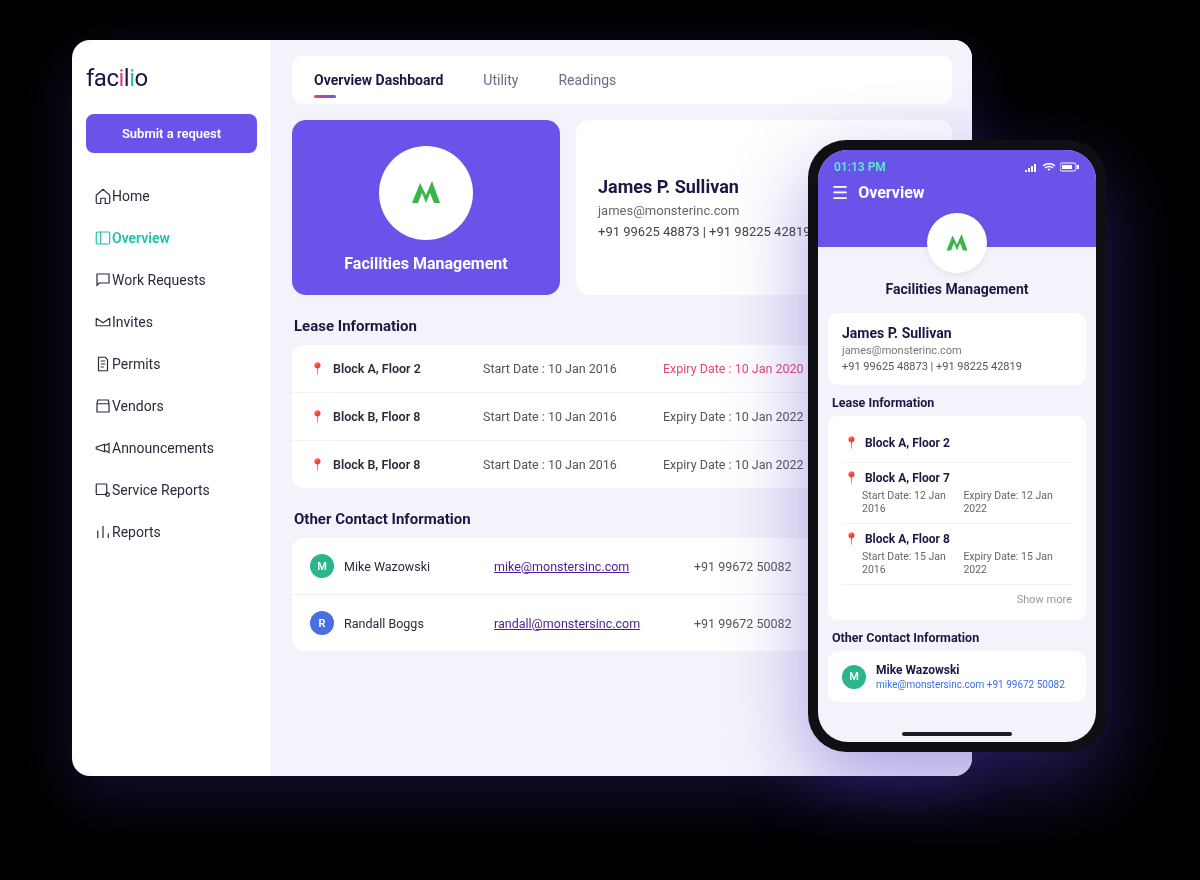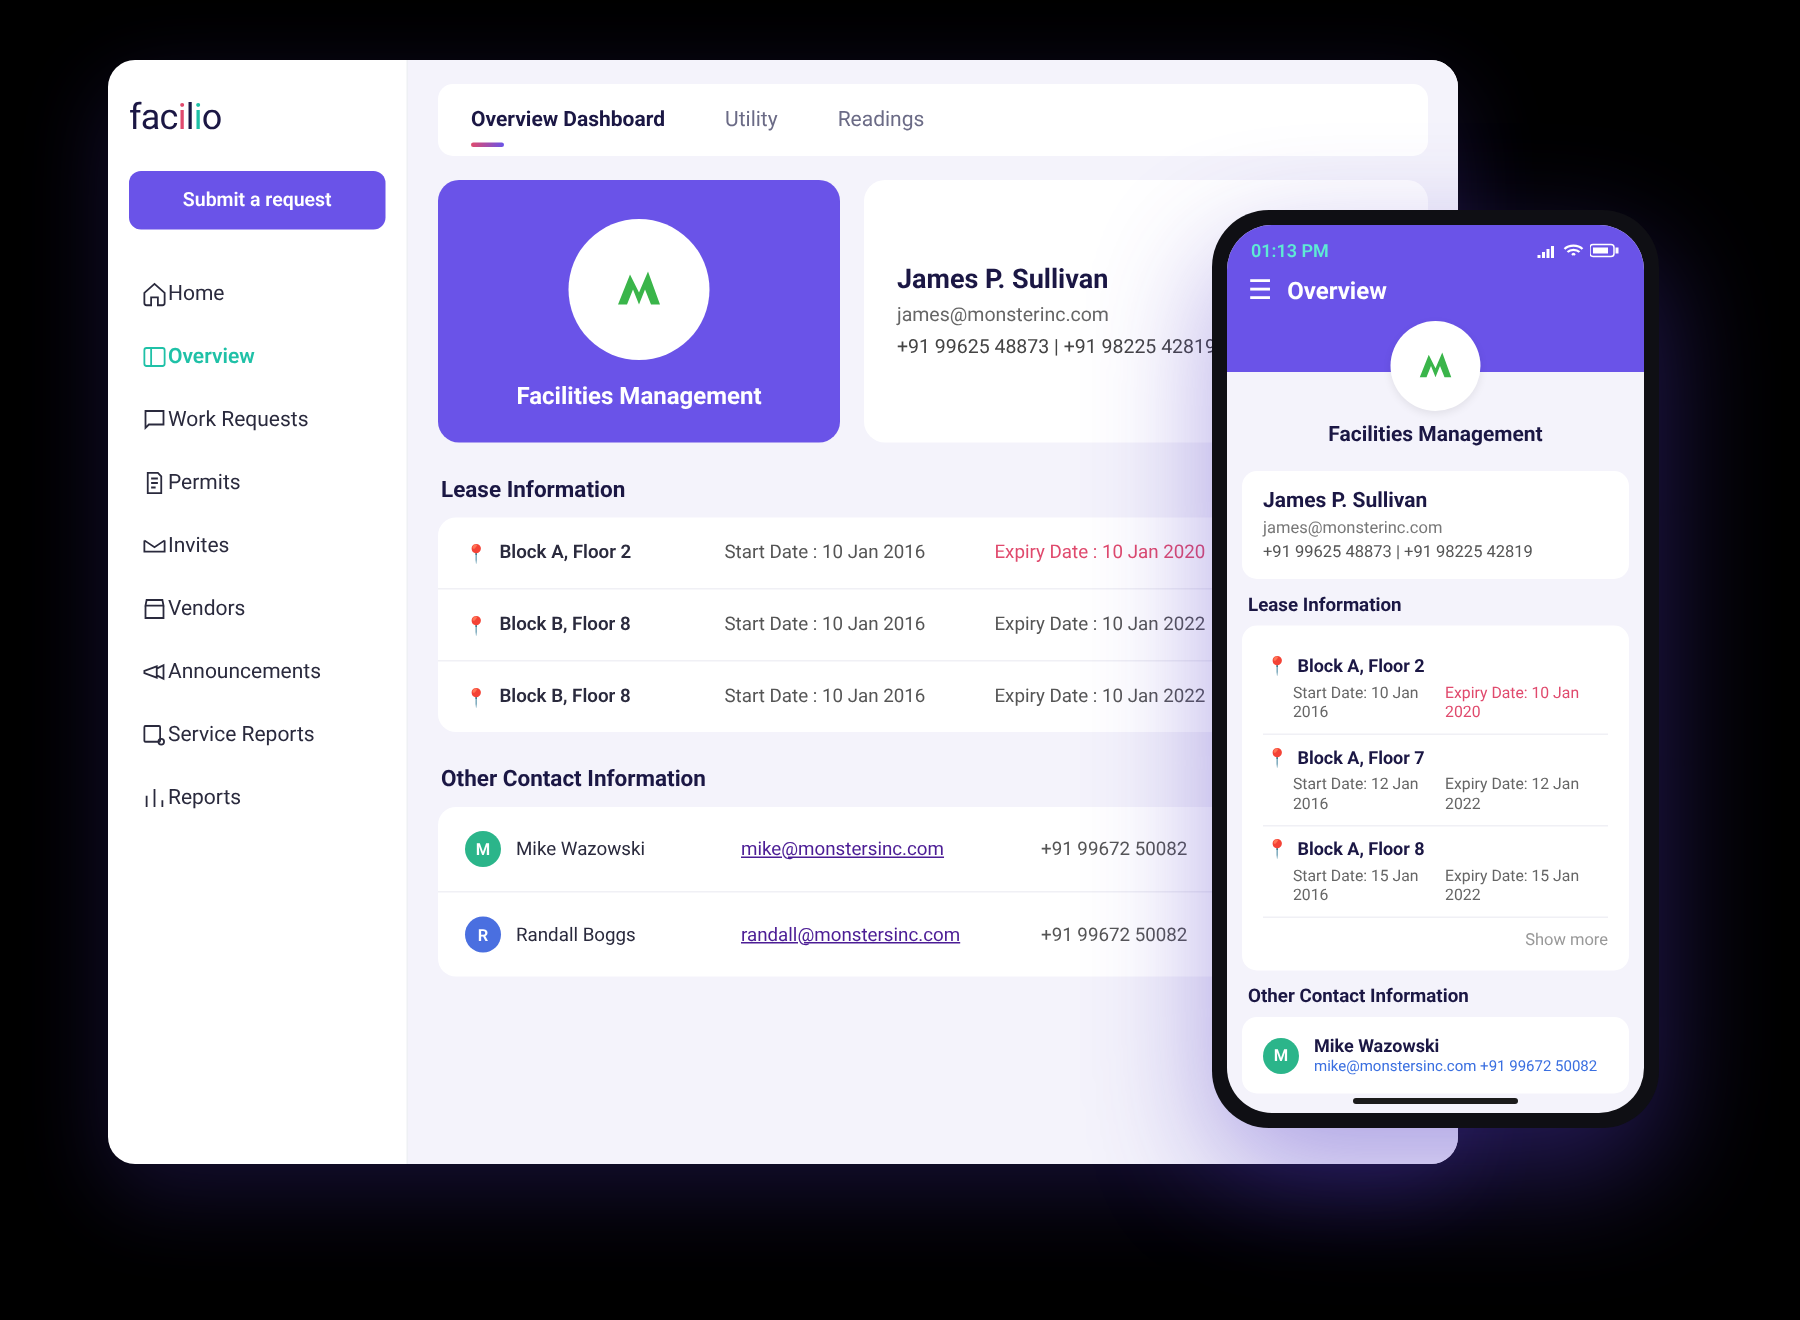--- a/index.html
+++ b/index.html
@@ -152,33 +152,33 @@
           <span class="ic">
             <svg viewBox="0 0 24 24">
               <path d="M4 4h16v12H7l-3 3z"></path>
             </svg>
           </span>
           <span>Work Requests</span>
         </li>
       <li>
           <span class="ic">
             <svg viewBox="0 0 24 24">
+              <path d="M3 7l9 6 9-6M3 7v10h18V7"></path>
+            </svg>
+          </span>
+          <span>Invites</span>
+        </li>
+      <li>
+          <span class="ic">
+            <svg viewBox="0 0 24 24">
               <path d="M6 3h9l3 3v15H6z"></path>
               <path d="M9 8h6M9 12h6M9 16h4"></path>
             </svg>
           </span>
           <span>Permits</span>
-        </li>
-      <li>
-          <span class="ic">
-            <svg viewBox="0 0 24 24">
-              <path d="M3 7l9 6 9-6M3 7v10h18V7"></path>
-            </svg>
-          </span>
-          <span>Invites</span>
         </li>
       <li>
           <span class="ic">
             <svg viewBox="0 0 24 24">
               <path d="M4 9h16l-1-5H5zM4 9v11h16V9"></path>
             </svg>
           </span>
           <span>Vendors</span>
         </li>
       <li>
@@ -309,24 +309,20 @@
         <div class="pphone">+91 99625 48873  |  +91 98225 42819</div>
       </div>
 
       <div class="psection">Lease Information</div>
       <div class="pcard" id="phone-lease">
           <div class="plrow">
             <div class="ploc">
               <span class="ppin">📍</span>
               <span>Block A, Floor 2</span>
             </div>
-            <div class="pdates">
-              <span>Start Date: 10 Jan 2016</span>
-              <span class="pexpired">Expiry Date: 10 Jan 2020</span>
-            </div>
           </div>
           <div class="plrow">
             <div class="ploc">
               <span class="ppin">📍</span>
               <span>Block A, Floor 7</span>
             </div>
             <div class="pdates">
               <span>Start Date: 12 Jan 2016</span>
               <span class="">Expiry Date: 12 Jan 2022</span>
             </div>

